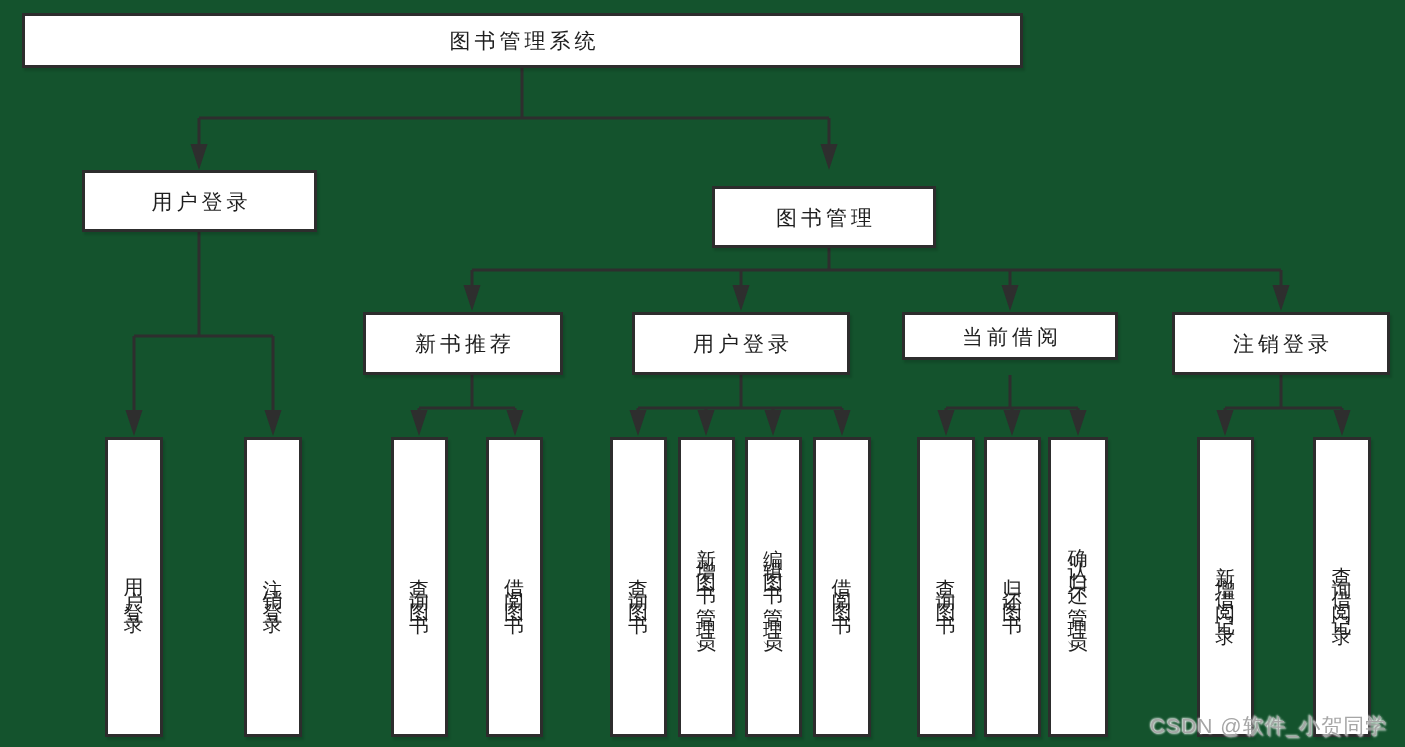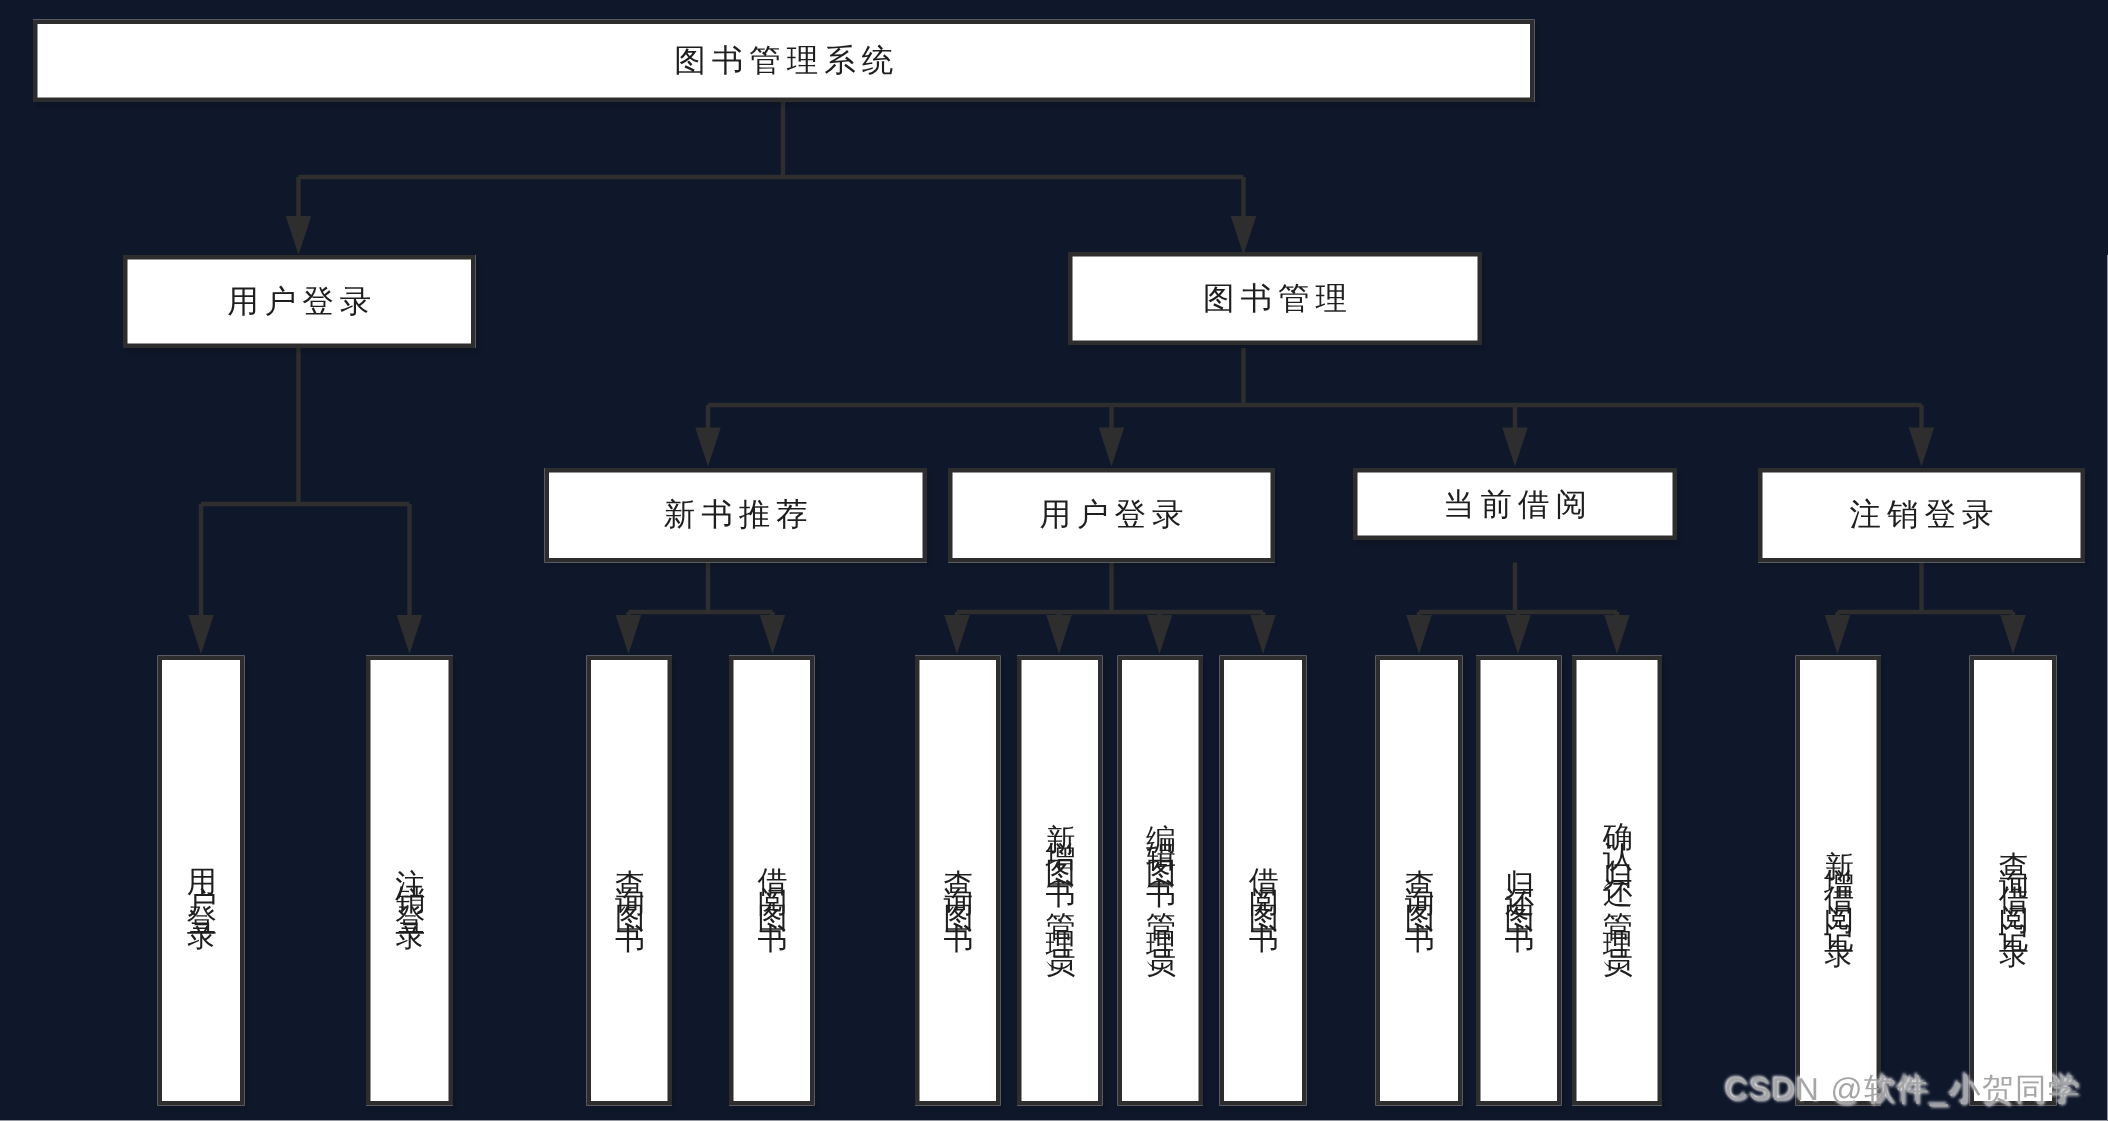--- a/index.html
+++ b/index.html
@@ -1,19 +1,19 @@
 <!DOCTYPE html>
 <html><head>
 <meta charset="utf-8">
 <style>
   html,body{margin:0;padding:0;background:#ffffff;}
   .canvas{
     position:relative;
     width:1405px;height:747px;
-    background:#0f172a;
+    background:#14532d;
     overflow:hidden;
     font-family:"Liberation Sans","DejaVu Sans",sans-serif;
   }
   svg.wires{position:absolute;left:0;top:0;width:1405px;height:747px;}
   svg.wires path.ln{stroke:#2e2e2e;stroke-width:3;fill:none;}
   svg.wires path.ar{fill:#2e2e2e;stroke:none;}
   .node{
     position:absolute;
     box-sizing:border-box;
     border:3px solid #2d2d2d;
@@ -97,25 +97,25 @@
     </g>
   </svg>
 
   <div class="node h" style="left:22px;top:13px;width:1001px;height:55px">
     <span class="lbl">图书管理系统</span>
   </div>
 
   <div class="node h" style="left:82px;top:170px;width:235px;height:62px">
     <span class="lbl">用户登录</span>
   </div>
-  <div class="node h" style="left:712px;top:168px;width:276px;height:62px">
+  <div class="node h" style="left:712px;top:186px;width:224px;height:62px">
     <span class="lbl">图书管理</span>
   </div>
 
-  <div class="node h" style="left:363px;top:312px;width:255px;height:63px">
+  <div class="node h" style="left:363px;top:312px;width:200px;height:63px">
     <span class="lbl">新书推荐</span>
   </div>
   <div class="node h" style="left:632px;top:312px;width:218px;height:63px">
     <span class="lbl">用户登录</span>
   </div>
   <div class="node h" style="left:902px;top:312px;width:216px;height:48px">
     <span class="lbl">当前借阅</span>
   </div>
   <div class="node h" style="left:1172px;top:312px;width:218px;height:63px">
     <span class="lbl">注销登录</span>

